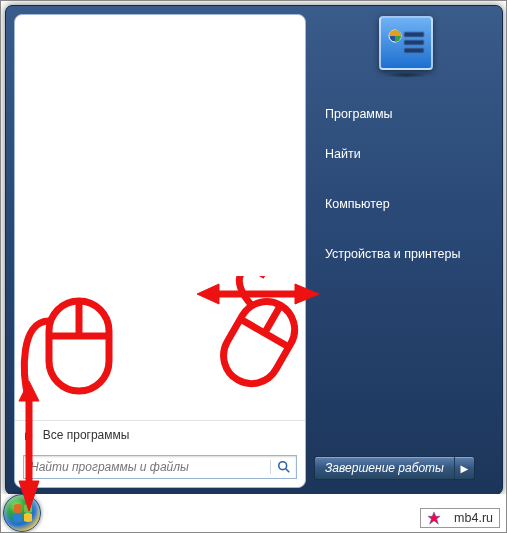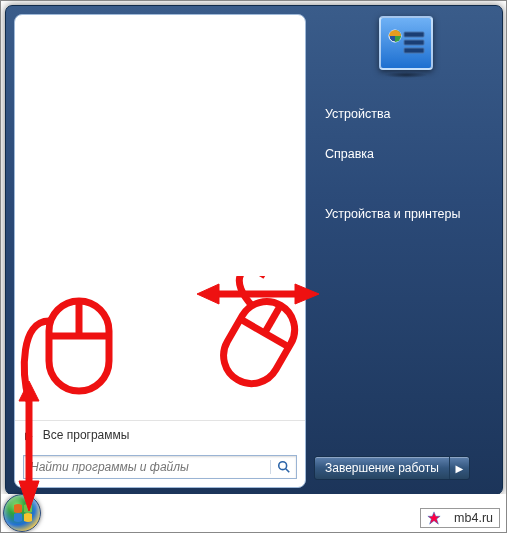--- a/index.html
+++ b/index.html
@@ -68,21 +68,21 @@
   .gap { height: 10px; }
 
   .shutdown-row { margin-top: auto; padding-bottom: 8px; display: flex; }
   .shutdown-btn {
     display: flex; align-items: stretch; height: 24px;
     border: 1px solid #17304d; border-radius: 3px; overflow: hidden;
     background: linear-gradient(180deg, #5e81ae 0%, #34577f 50%, #274562 100%);
     box-shadow: inset 0 1px 0 rgba(255,255,255,0.3);
   }
   .shutdown-main {
-    display: flex; align-items: center; padding: 5px 10px; font-size: 12px; color: #fff; cursor: pointer;
+    display: flex; align-items: center; padding: 5px 10px; font-size: 12px; color: #fff; cursor: pointer; font-style: italic;
   }
   .shutdown-arrow {
     width: 20px; display: flex; align-items: center; justify-content: center;
     border-left: 1px solid #1d3a58; color: #fff; font-size: 10px; cursor: pointer;
   }
 
   .taskbar {
     position: absolute; left: 0; bottom: 0; width: 100%; height: 38px; background: #fff;
     display: flex; align-items: center;
   }
@@ -142,23 +142,24 @@
             <rect x="18" y="6" width="20" height="5" rx="1" fill="#1a3e74" stroke="#4b74aa"></rect>
             <rect x="18" y="14" width="20" height="5" rx="1" fill="#1a3e74" stroke="#4b74aa"></rect>
             <rect x="18" y="22" width="20" height="5" rx="1" fill="#1a3e74" stroke="#4b74aa"></rect>
           </svg>
         </div>
         <div class="avatar-shadow"></div>
       </div>
     </div>
 
     <div class="link-list" id="link-list">
-        <div class="link-item"><span>Устройства</span></div>
-        <div class="link-item"><span>Справка</span></div>
+        <div class="link-item"><span>Программы</span></div>
+        <div class="link-item"><span>Найти</span></div>
         <div class="gap"></div>
+        <div class="link-item"><span>Компьютер</span></div>
         <div class="gap"></div>
         <div class="link-item"><span>Устройства и принтеры</span></div>
       </div>
 
     <div class="shutdown-row">
       <div class="shutdown-btn">
         <div class="shutdown-main">
           <span>Завершение работы</span>
         </div>
         <div class="shutdown-arrow">▶</div>

